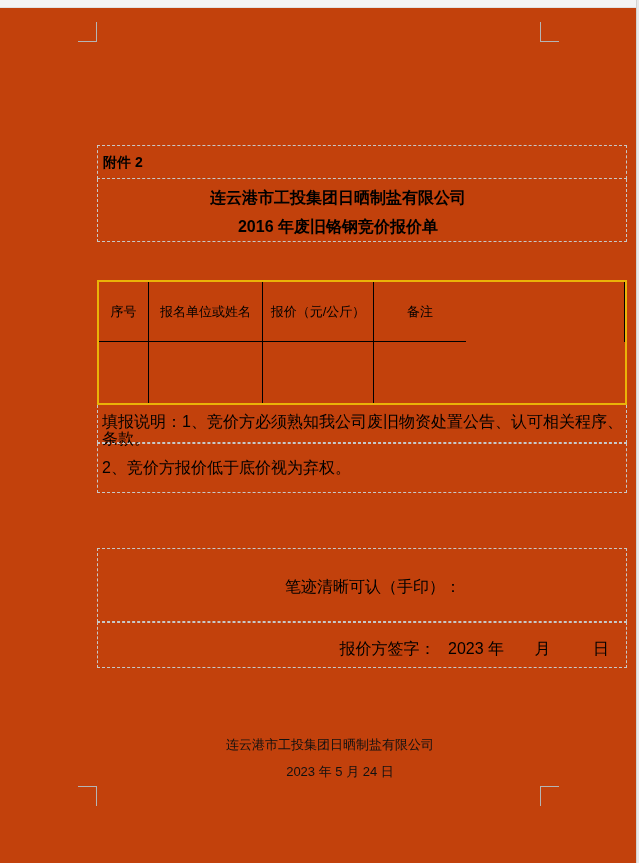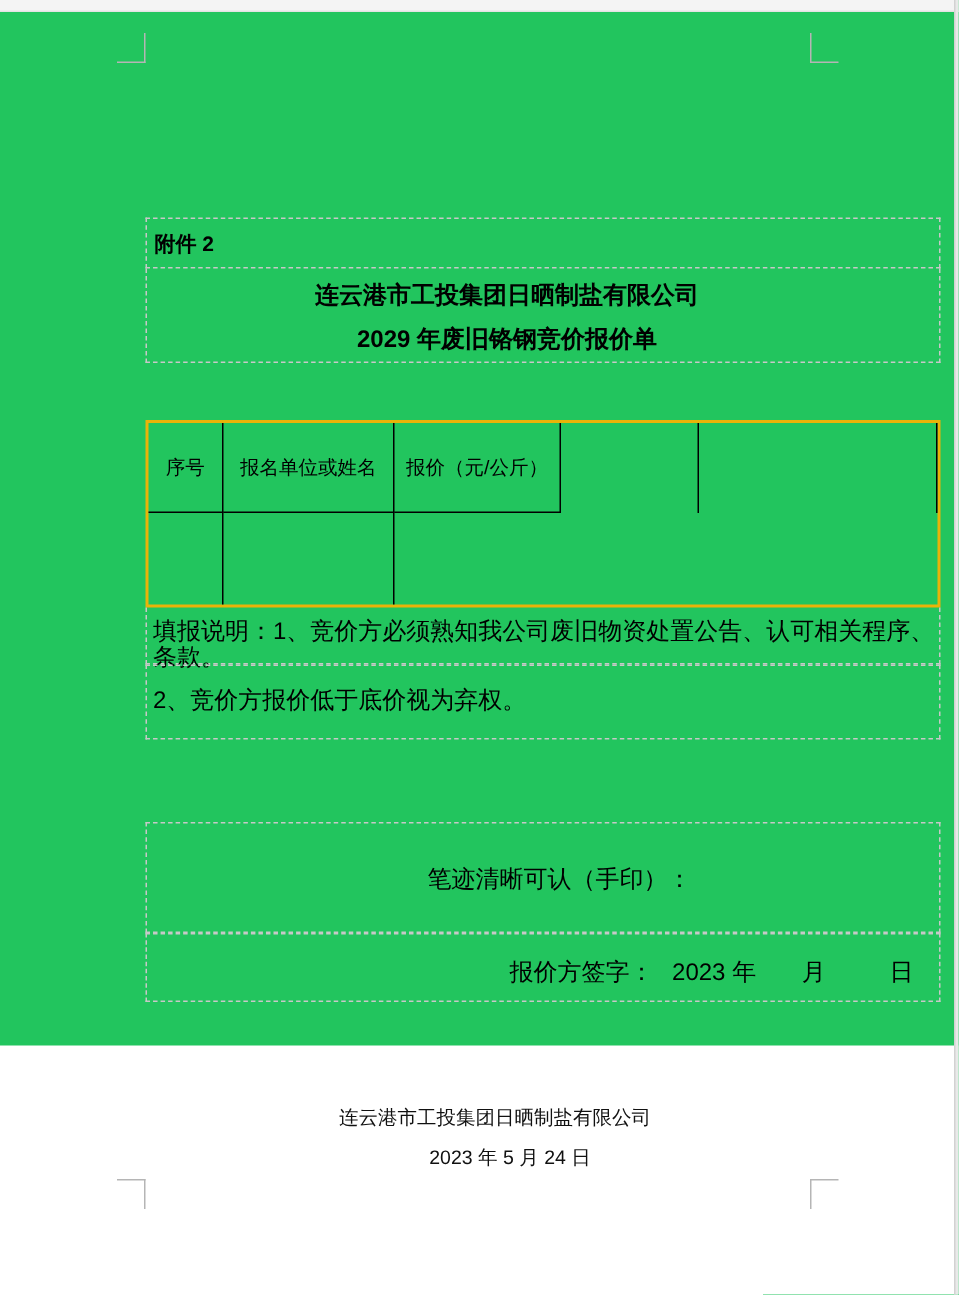--- a/index.html
+++ b/index.html
@@ -2,21 +2,21 @@
 <html><head>
 <meta charset="utf-8">
 <style>
   * { margin:0; padding:0; box-sizing:border-box; }
   html,body { width:639px; height:863px; }
   body {
     font-family:"Liberation Sans","DejaVu Sans",sans-serif;
     background:#ffffff; color:#000;
     position:relative; overflow:hidden;
   }
-  .page { position:absolute; left:0; top:0; width:639px; height:697px; background:#22c55e; }
+  .page { position:absolute; left:0; top:0; width:639px; height:863px; background:#c2410c; }
 
   .top-strip { position:absolute; left:0; top:0; width:639px; height:8px;
     background:#f4f4f4; border-bottom:1px solid #e3e3e3; }
   .right-strip { position:absolute; right:0; top:0; width:3px; height:863px;
     background:#e9e9e9; border-left:1px solid #d2d2d2; }
 
   
   .crop { position:absolute; width:19px; height:20px; }
   .crop.tl { left:78px; top:22px;  border-right:1px solid #b5b5b5; border-bottom:1px solid #b5b5b5; }
   .crop.tr { left:540px; top:22px; border-left:1px solid #b5b5b5;  border-bottom:1px solid #b5b5b5; }
@@ -70,27 +70,28 @@
 
   <div class="crop tl"></div>
   <div class="crop tr"></div>
   <div class="crop bl"></div>
   <div class="crop br"></div>
 
   <div class="block attach">附件 2</div>
 
   <div class="block titleblk no-top">
     <div class="tline">连云港市工投集团日晒制盐有限公司</div>
-    <div class="tline">2029 年废旧铬钢竞价报价单</div>
+    <div class="tline">2016 年废旧铬钢竞价报价单</div>
   </div>
 
   <div class="doc-table">
     <div class="cell hdr">序号</div>
     <div class="cell hdr">报名单位或姓名</div>
     <div class="cell hdr">报价（元/公斤）</div>
+    <div class="cell hdr last">备注</div>
 
     <div class="cell"></div>
     <div class="cell"></div>
     <div class="cell"></div>
     <div class="cell"></div>
     <div class="cell last"></div>
   </div>
 
   <div class="block note1 no-top">填报说明：1、竞价方必须熟知我公司废旧物资处置公告、认可相关程序、条款。</div>
   <div class="block note2">2、竞价方报价低于底价视为弃权。</div>

